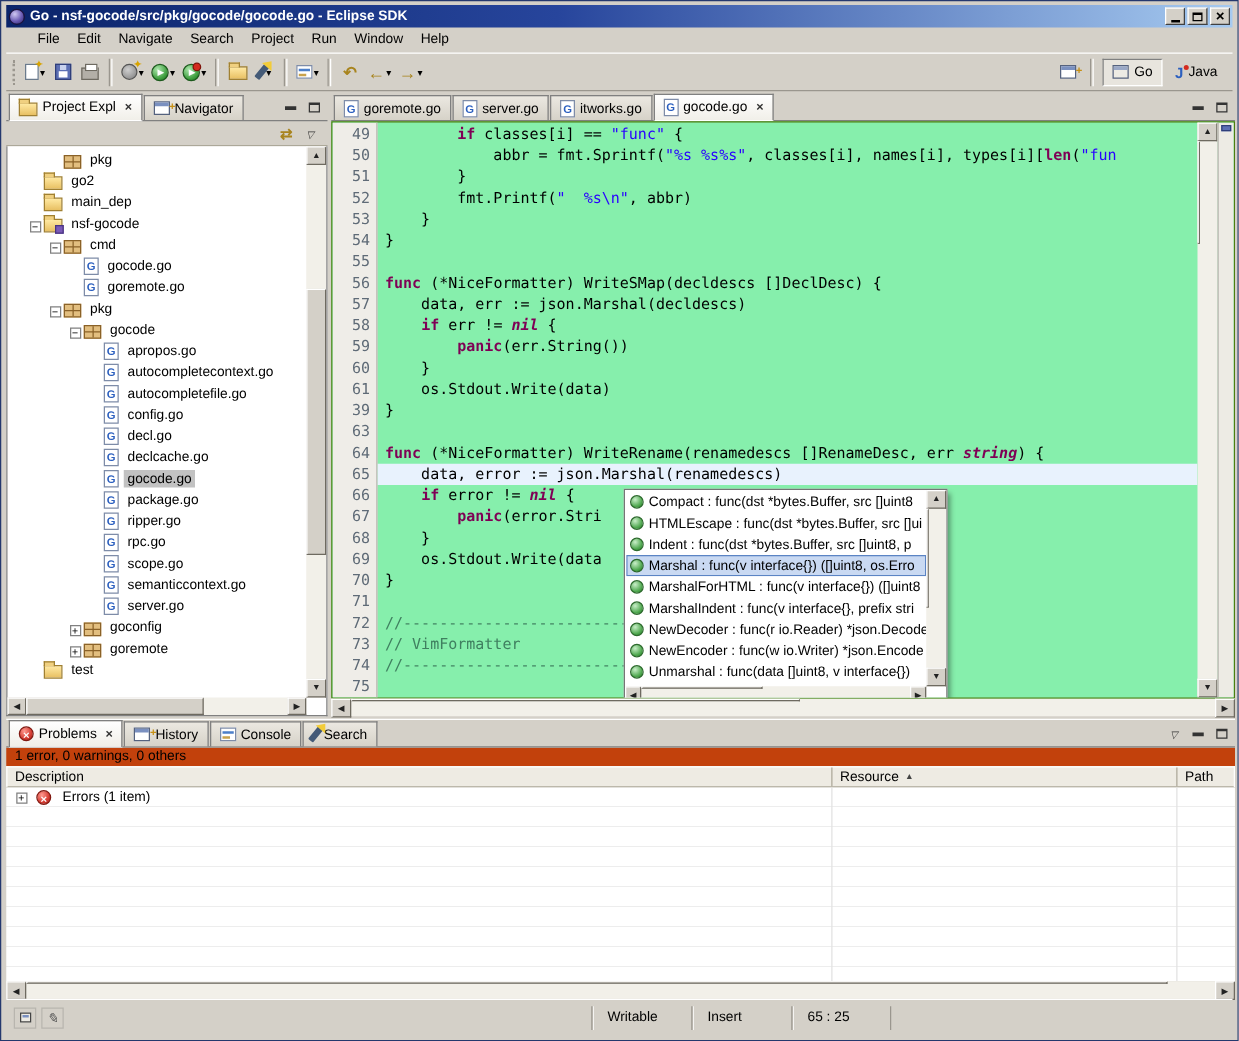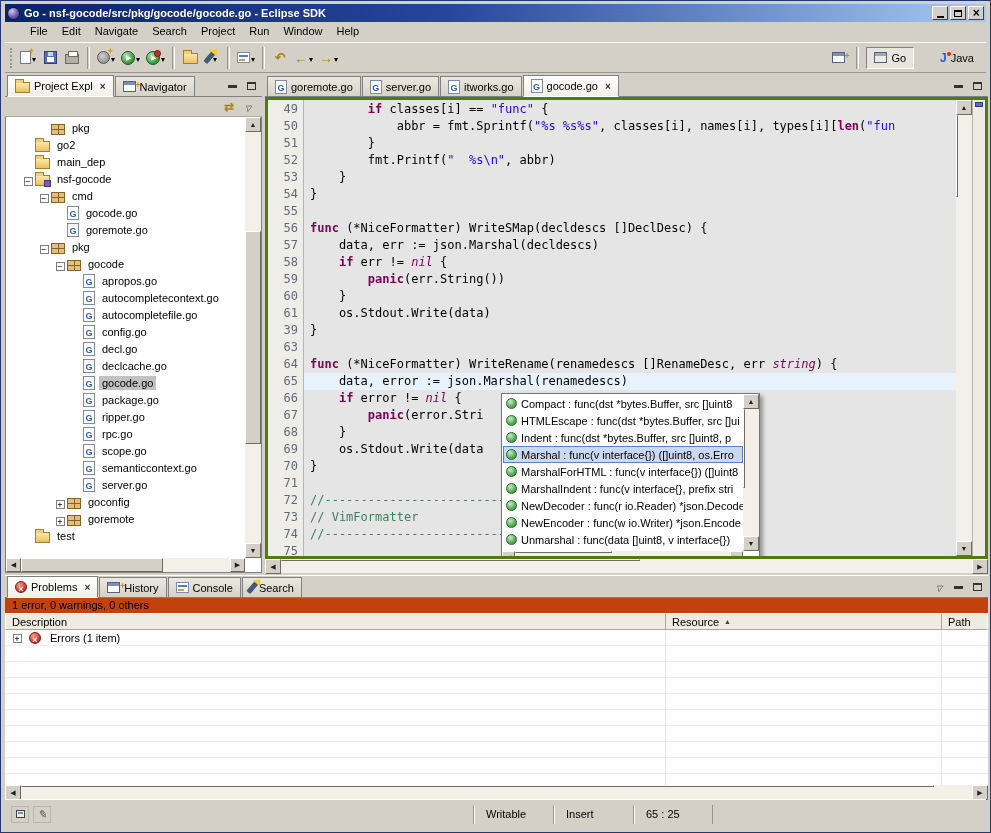--- a/index.html
+++ b/index.html
@@ -105,32 +105,32 @@
   .sb-btn{flex:none;width:16px;height:15px;background:#D4D0C8;border:1px solid;border-color:#fff #6E6A60 #6E6A60 #fff;
     display:flex;align-items:center;justify-content:center;font-size:7px;color:#222}
   .sbh .sb-btn{width:15px;height:14px}
   .sb-track{flex:1;position:relative}
   .sb-thumb{position:absolute;background:#D4D0C8;border:1px solid;border-color:#fff #6E6A60 #6E6A60 #fff}
   .sbv .sb-thumb{left:0;right:0}
   .sbh .sb-thumb{top:0;bottom:0}
 
   
   .editor-panel{position:absolute;left:264px;top:74px;width:723px;height:498px;display:flex;flex-direction:column}
-  .editor-body{flex:1;position:relative;background:#e5e5e5;border:3px solid #4d7c0f;display:flex;overflow:hidden}
+  .editor-body{flex:1;position:relative;background:#86efac;border:1px solid #4d7c0f;display:flex;overflow:hidden}
   .gutter{width:36px;flex:none;background:#EFEDE8;border-right:1px solid #B8B5AE;color:#5F6B77;
     font:12px/17px "DejaVu Sans Mono",monospace;text-align:right;padding:1px 5px 0 0}
   .gnum{height:17px}
   .code-area{flex:1;position:relative;font:12px/17px "DejaVu Sans Mono",monospace;padding-top:1px;overflow:hidden}
   .code-line{height:17px;white-space:pre;padding-left:6px}
   .code-line.cur{background:#E8F2FD}
   .tok-p{color:#000}
   .tok-k{color:#7F0055;font-weight:bold}
   .tok-s{color:#2A00FF}
   .tok-c{color:#3F7F5F}
-  .tok-i{color:#7F0055;font-weight:normal;font-style:italic}
+  .tok-i{color:#7F0055;font-weight:bold;font-style:italic}
   .editor-vscroll{position:relative;width:16px;flex:none;background:#F2F0E9;display:flex;flex-direction:column}
   .overview-ruler{width:13px;flex:none;background:#EDEBE4;border-left:1px solid #B8B5AE;position:relative}
   .ov-mark{position:absolute;left:2px;top:2px;width:8px;height:5px;background:#5C6FB4;border:1px solid #2F3E7A}
   .editor-hscroll{height:14px;position:relative;background:#F2F0E9;display:flex}
 
   
   .completion-popup{position:absolute;left:233px;top:293px;width:259px;height:172px;background:#fff;border:1px solid #767676;
     box-shadow:3px 3px 4px rgba(0,0,0,.35);z-index:9}
   .comp-list{position:absolute;left:1px;top:1px;right:16px;bottom:14px;overflow:hidden}
   .comp-item{height:17px;display:flex;align-items:center;gap:4px;padding:0 3px;white-space:nowrap;overflow:hidden}
@@ -259,21 +259,21 @@
       <div class="tbtn">
           <span class="ticon i-forward"></span>
           <span class="dd"></span>
         </div>
     </div>
     <div class="persp-bar">
       <div class="tbtn">
           <span class="ticon i-openpersp"></span>
         </div>
       <span class="tsep"></span>
-      <span id="persp-buttons" style="display:flex;gap:18px">
+      <span id="persp-buttons" style="display:flex;gap:2px">
           <div class="persp-btn active">
             <span class="ticon i-go-persp"></span>
             <span>Go</span>
           </div>
           <div class="persp-btn">
             <span class="ticon i-java-persp"></span>
             <span>Java</span>
           </div>
         </span>
     </div>

